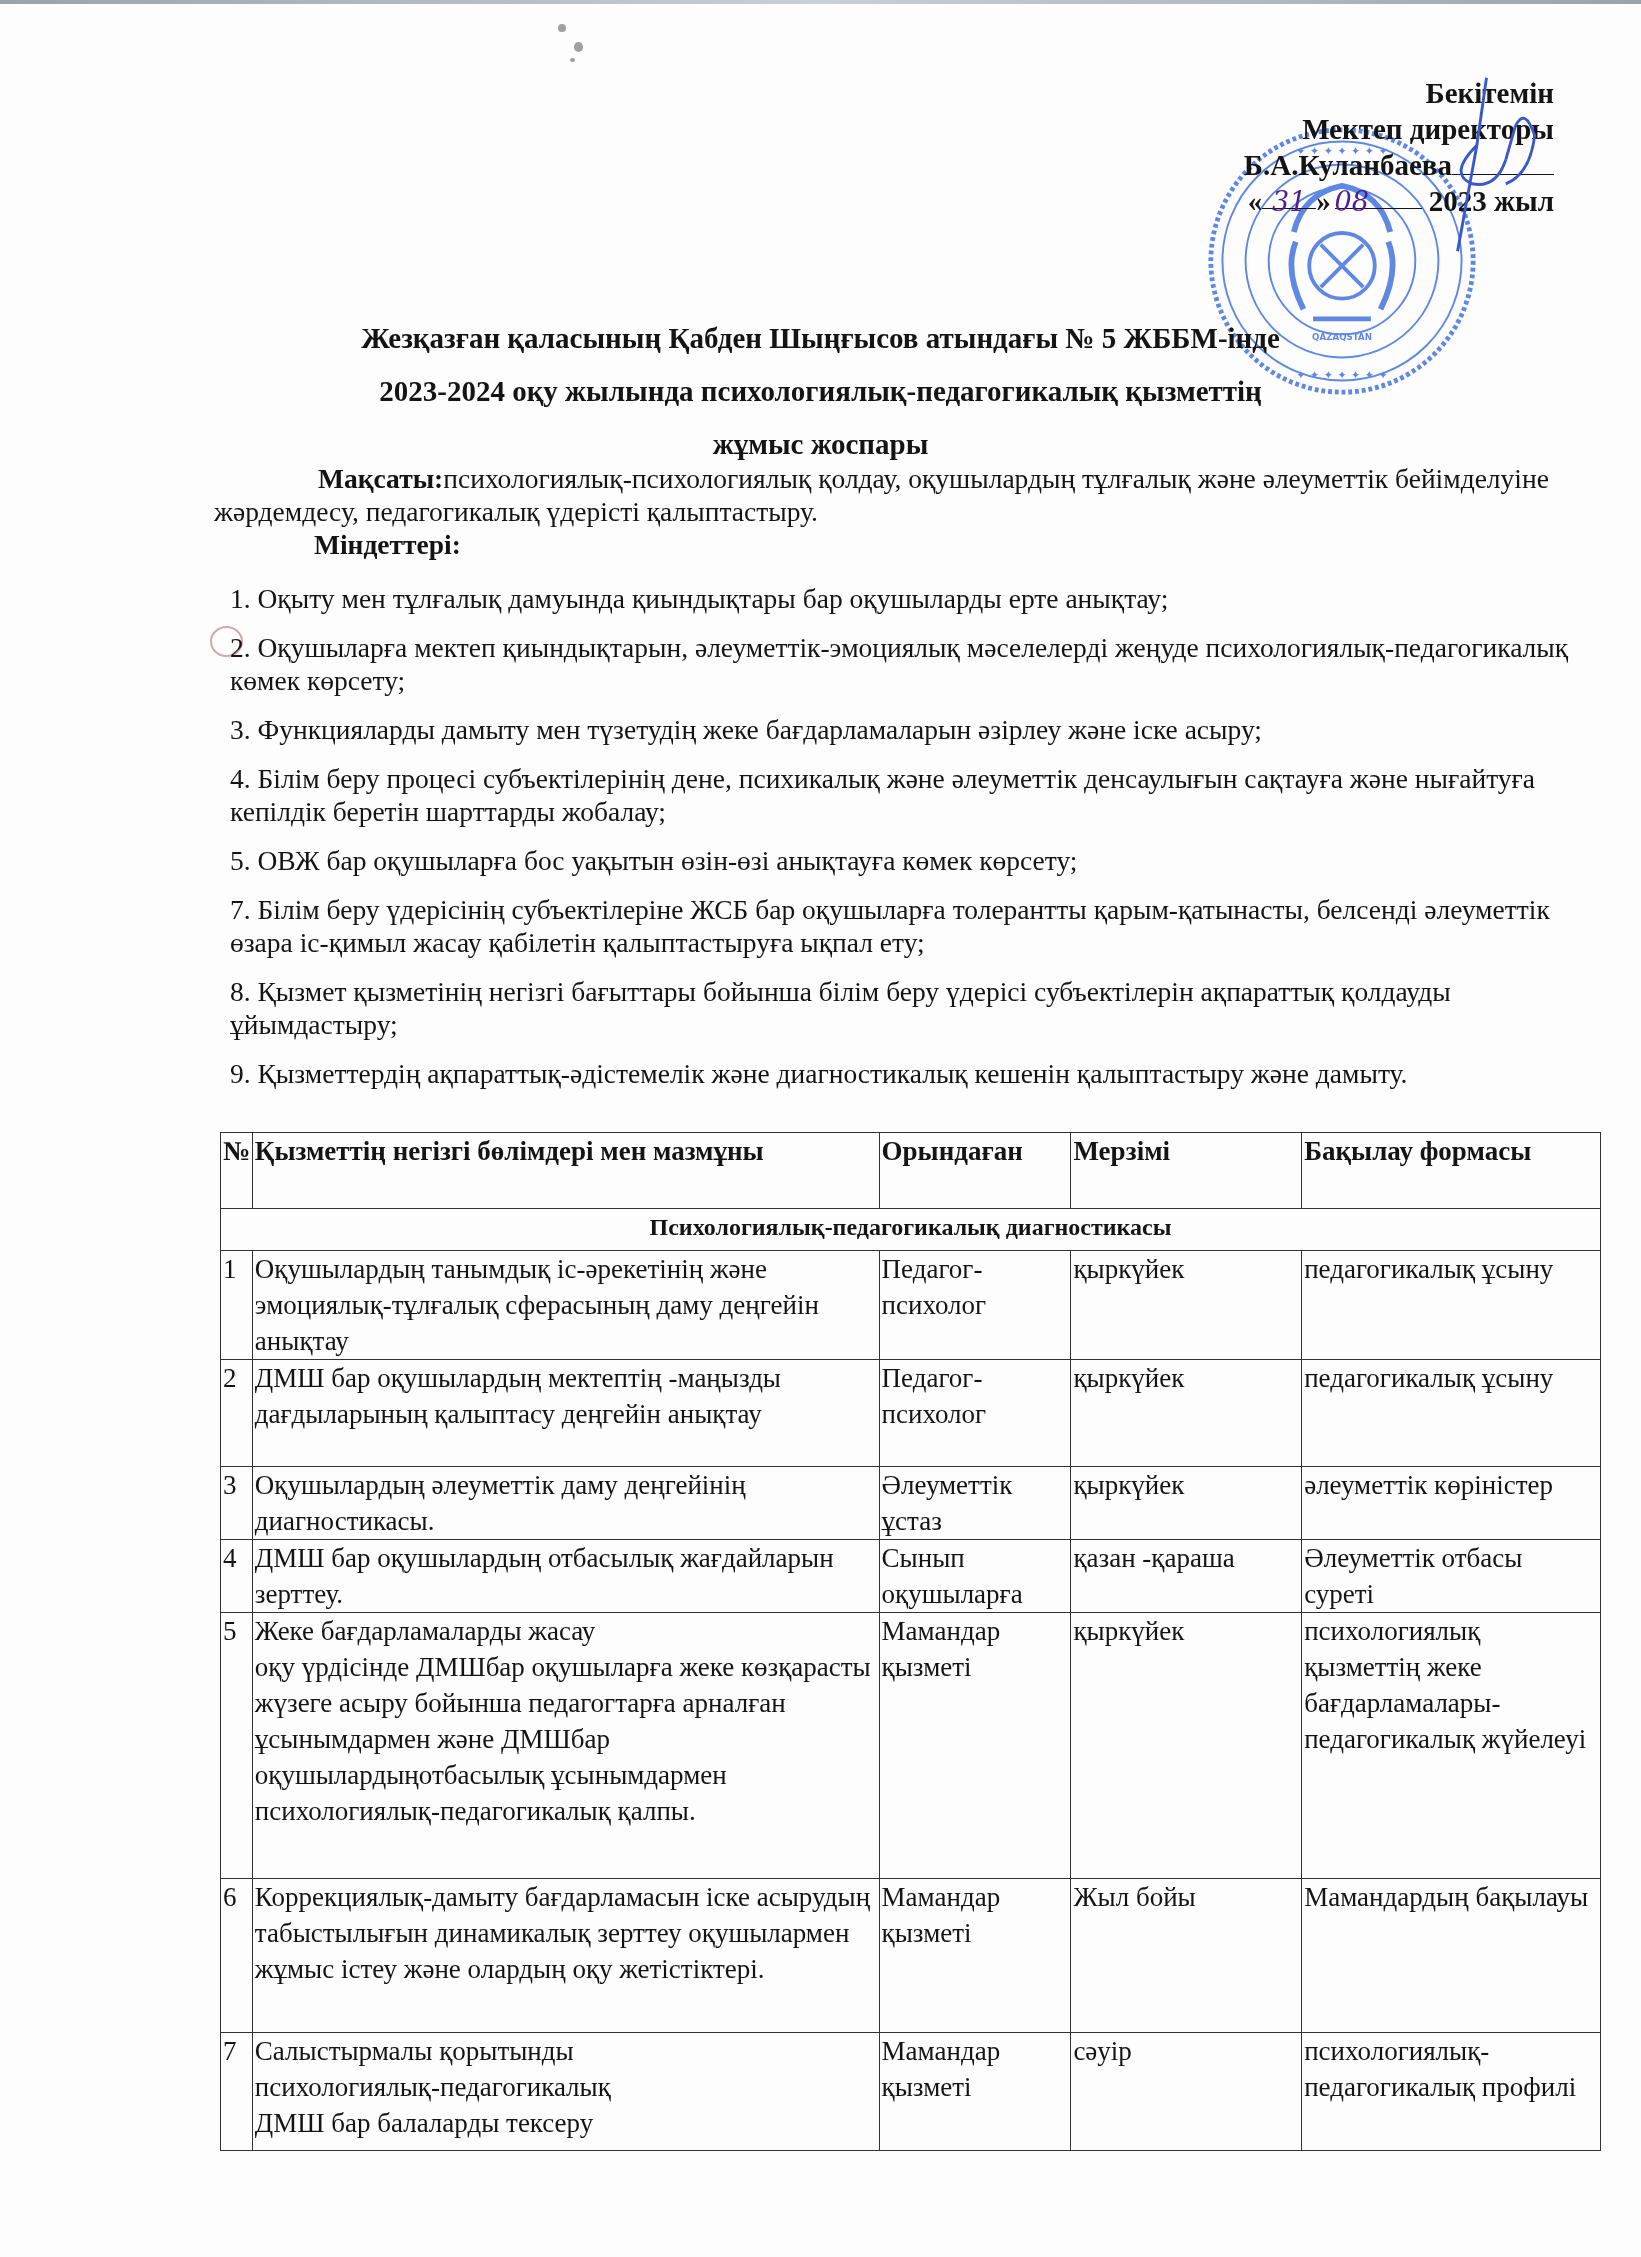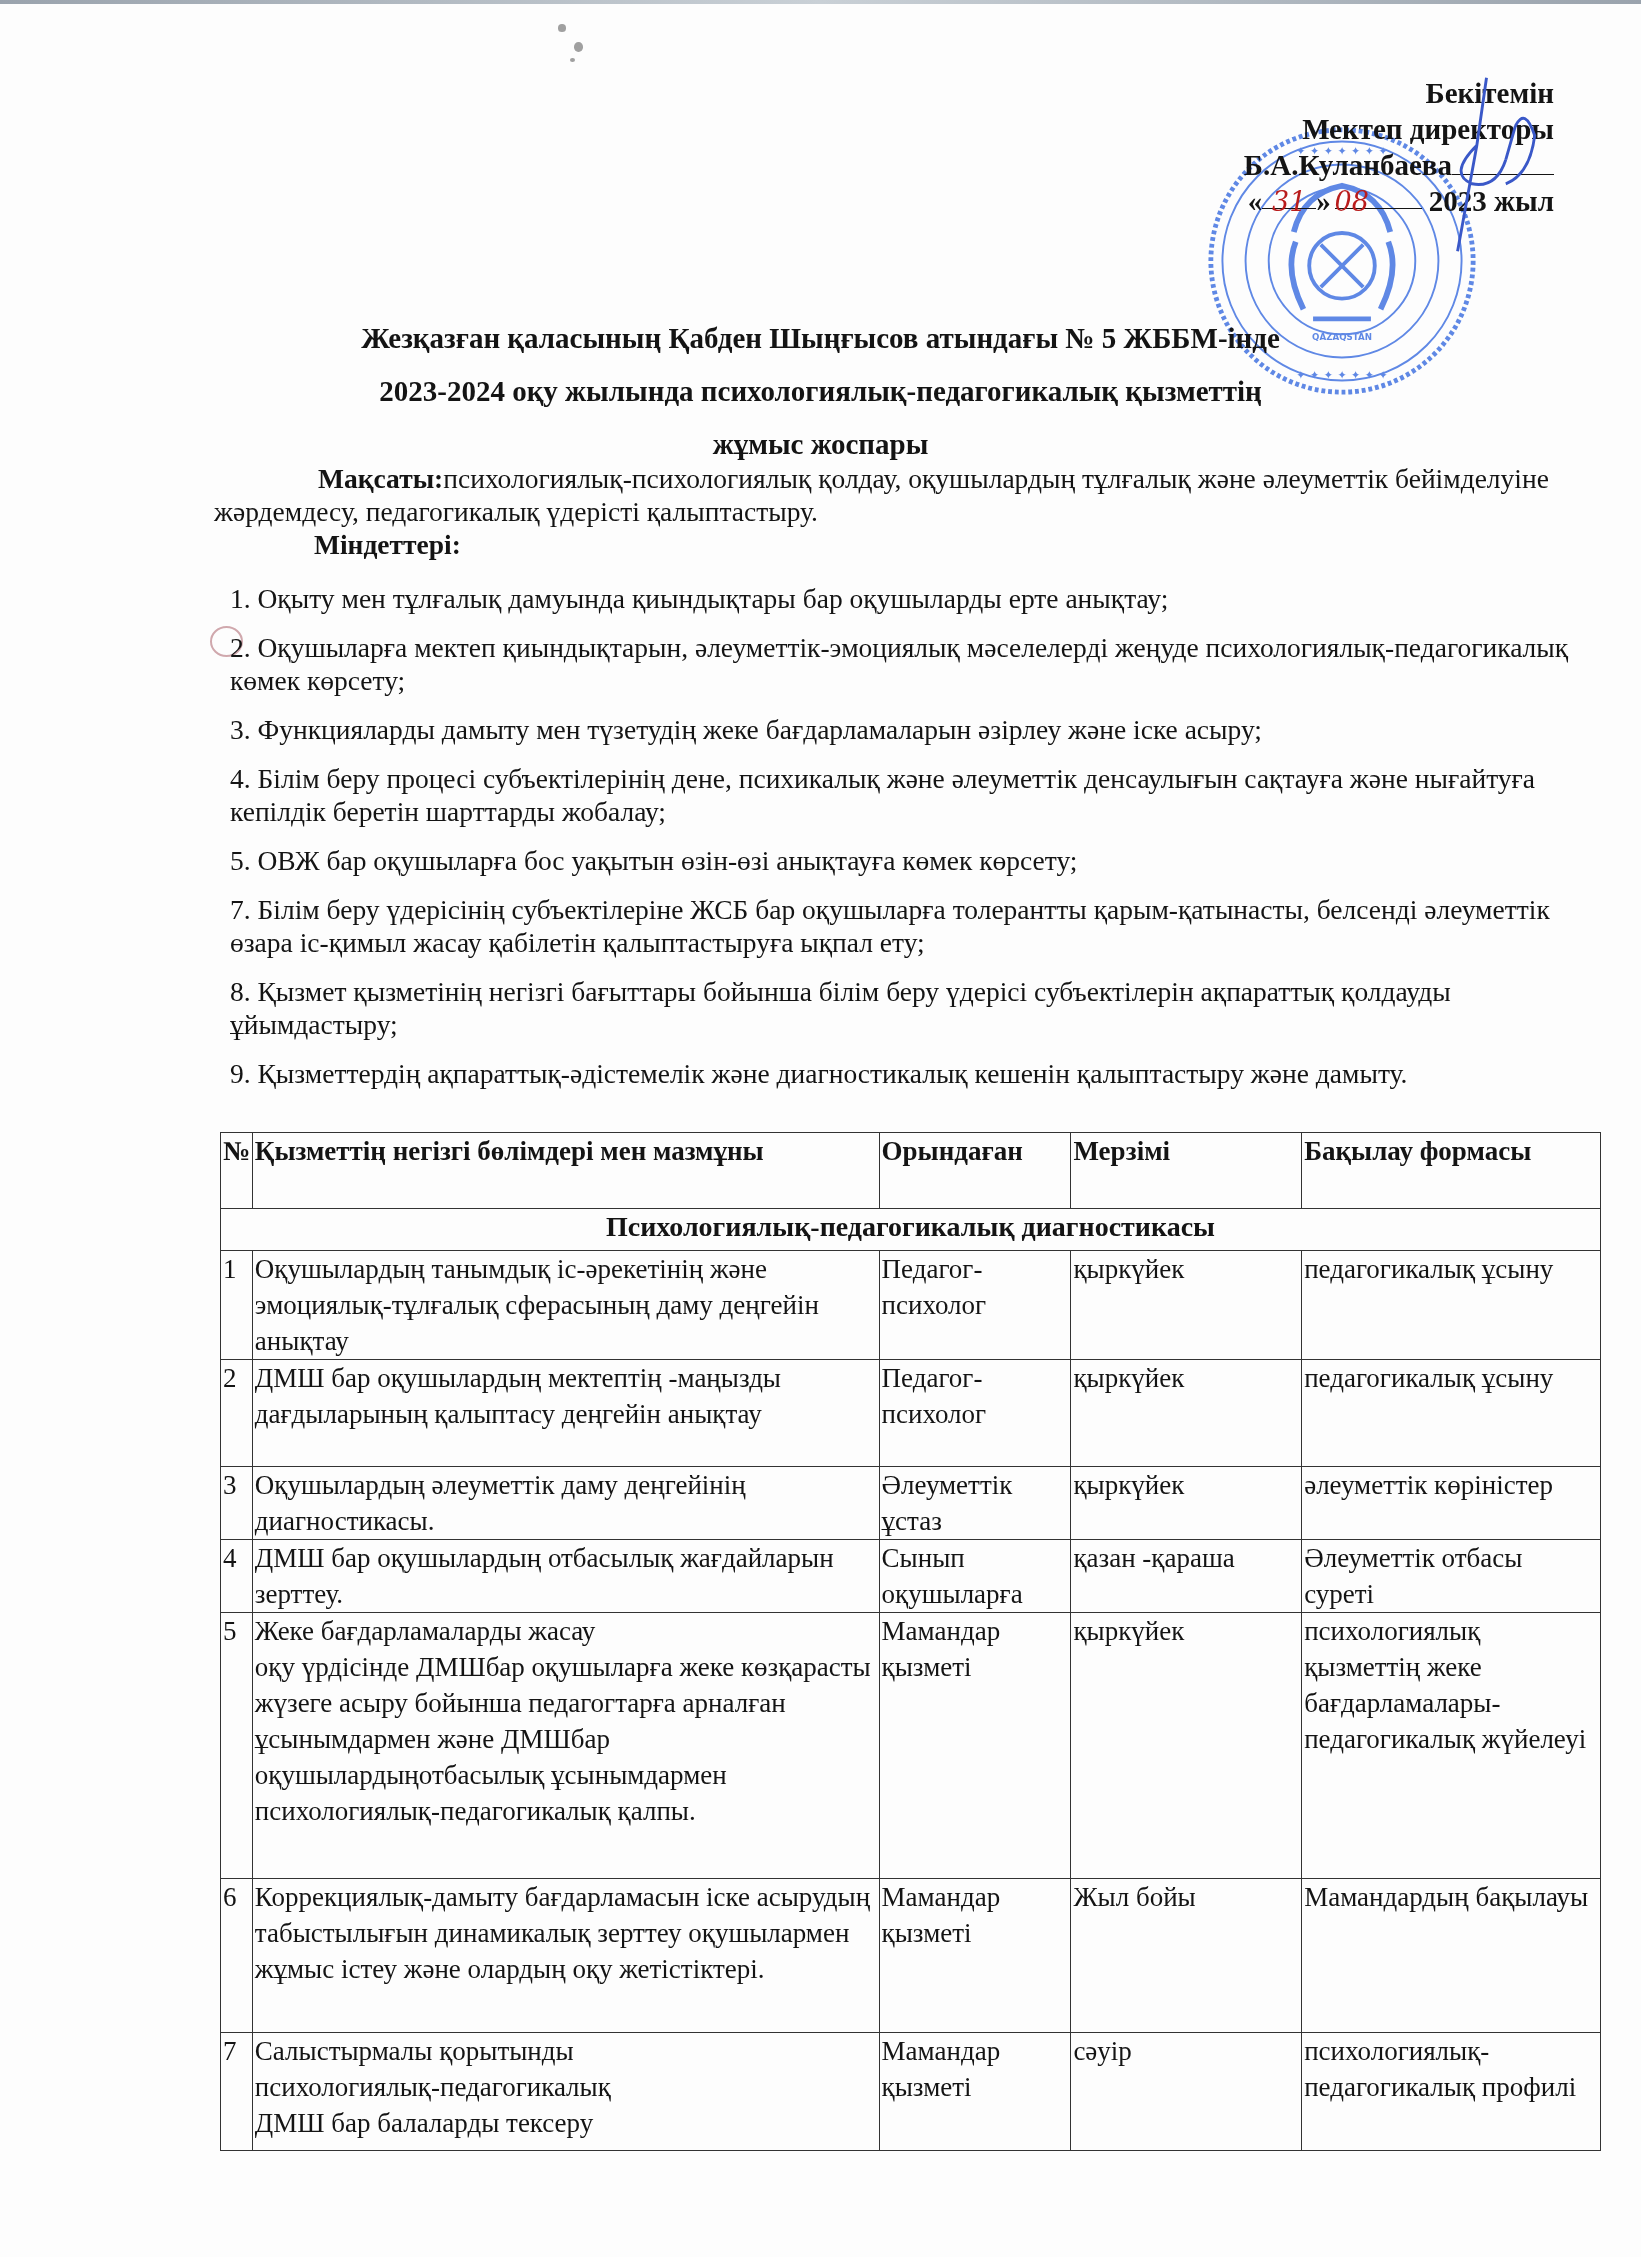--- a/index.html
+++ b/index.html
@@ -9,21 +9,21 @@
     font-family: "Liberation Serif", "DejaVu Serif", serif;
     color: #141414;
   }
   .topline { position: absolute; left: 0; top: 0; width: 1641px; height: 3.9px; background: linear-gradient(to right, #9aa3ad, #c9d0d6, #9aa3ad); }
   .speck { position: absolute; background: #777; border-radius: 50%; opacity: .7; }
 
   
   .approve { position: absolute; right: 87px; top: 75px; text-align: right; font-weight: bold; font-size: 29px; line-height: 36px; z-index: 3; }
   .approve .line { white-space: nowrap; }
   .approve .blank { display: inline-block; border-bottom: 1.9px solid #141414; height: 25px; vertical-align: baseline; }
-  .hw { font-family: "DejaVu Serif", serif; font-style: italic; font-weight: normal; color: #b91c1c; font-size: 27px; position: relative; }
+  .hw { font-family: "DejaVu Serif", serif; font-style: italic; font-weight: normal; color: #4c1d95; font-size: 27px; position: relative; }
 
   
   .stamp { position: absolute; left: 1207px; top: 126px; width: 270px; height: 270px; z-index: 2; opacity: .82; }
   .signature { position: absolute; left: 1419px; top: 68px; width: 135px; height: 193px; z-index: 4; }
 
   
   .title { position: absolute; left: 0; width: 1641px; text-align: center; font-weight: bold; font-size: 29px; z-index: 3; }
   .t1 { top: 322px; }
   .t2 { top: 375px; }
   .t3 { top: 428px; }
@@ -37,21 +37,21 @@
   .redmark { position: absolute; left: 210px; top: 626px; width: 29px; height: 27px; border-radius: 50%; border: 2.9px solid rgba(150,60,70,.55); opacity: .8; }
 
   
   table.plan { position: absolute; left: 220px; top: 1132px; width: 1381px; border-collapse: collapse; font-size: 27px; line-height: 36px; z-index: 3; }
   table.plan td, table.plan th { border: 1.4px solid #333; vertical-align: top; padding: 0 1.9px; text-align: left; }
   table.plan th { font-weight: bold; height: 75px; }
   .c-no { width: 12.6px; }
   .c-content { width: 622px; }
   .c-who { width: 187px; }
   .c-when { width: 226px; }
-  .section td { text-align: center !important; font-weight: bold; height: 41px; font-size: 28px; }
+  .section td { text-align: center !important; font-weight: bold; height: 41px; font-size: 24px; }
   .cell-lines span { display: block; }
 </style>
 </head>
 <body>
 
 <div class="topline"></div>
 <div class="speck" style="left:558px;top:24px;width:7.7px;height:7.7px;"></div>
 <div class="speck" style="left:574px;top:42px;width:8.7px;height:9.7px;"></div>
 <div class="speck" style="left:570px;top:58px;width:4.8px;height:3.9px;"></div>
 

